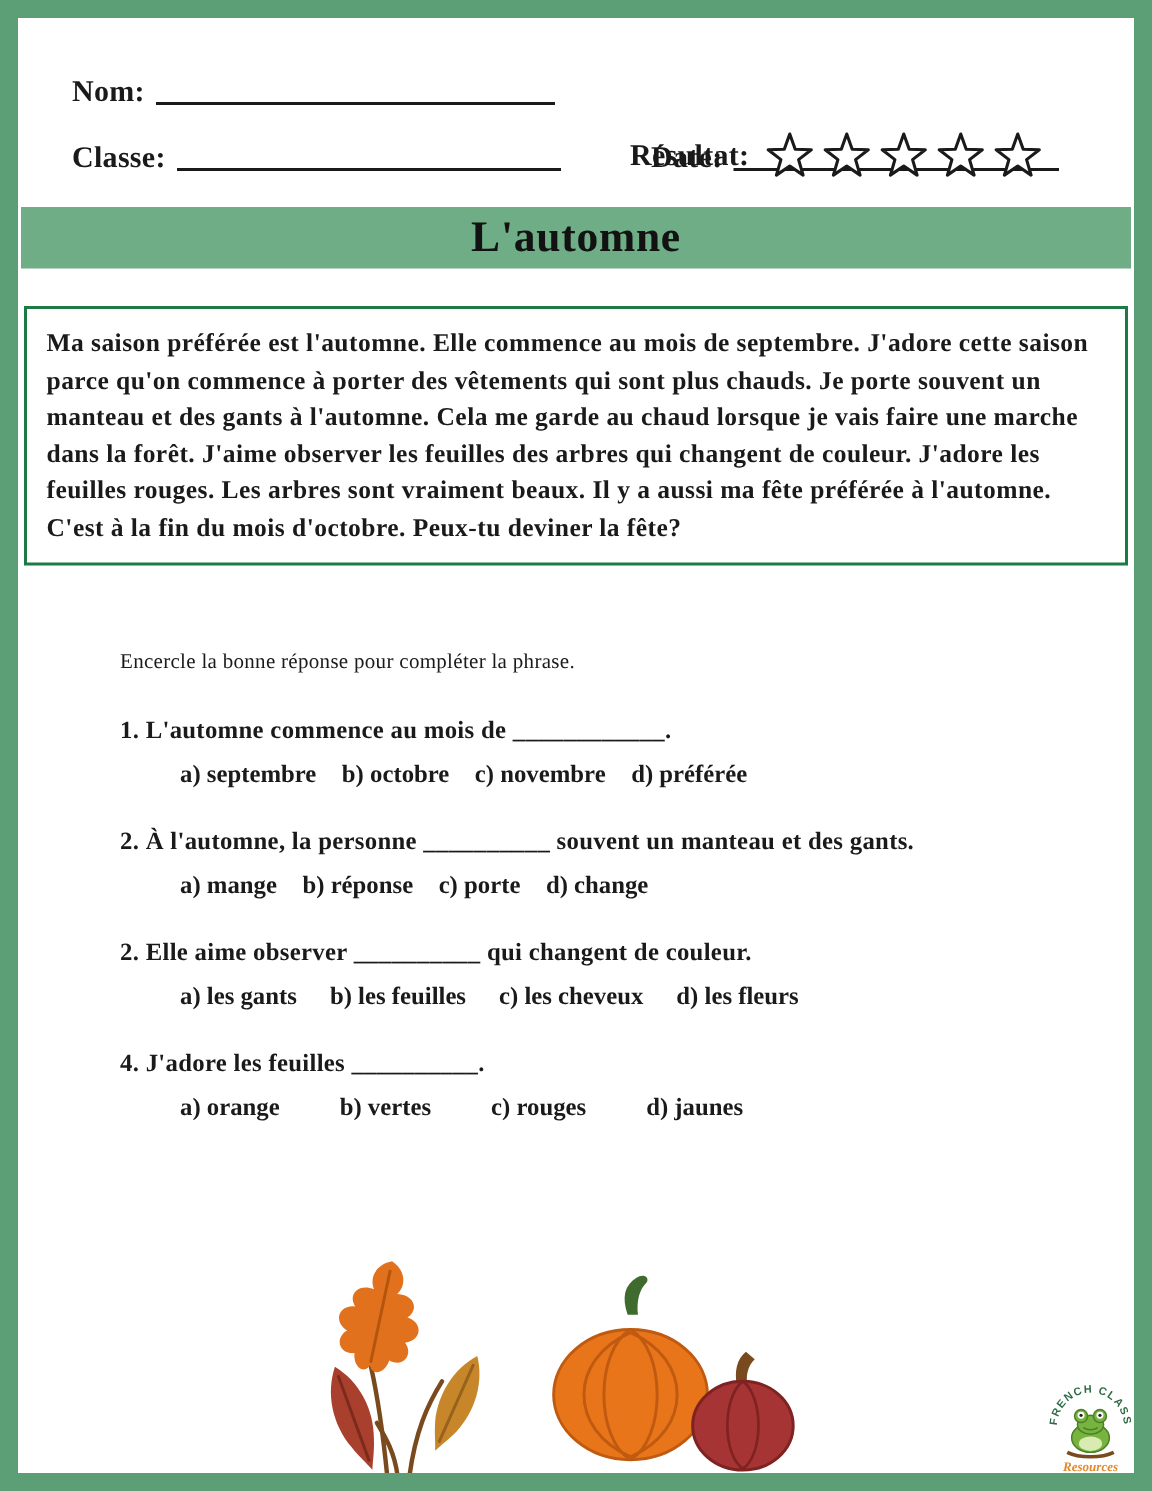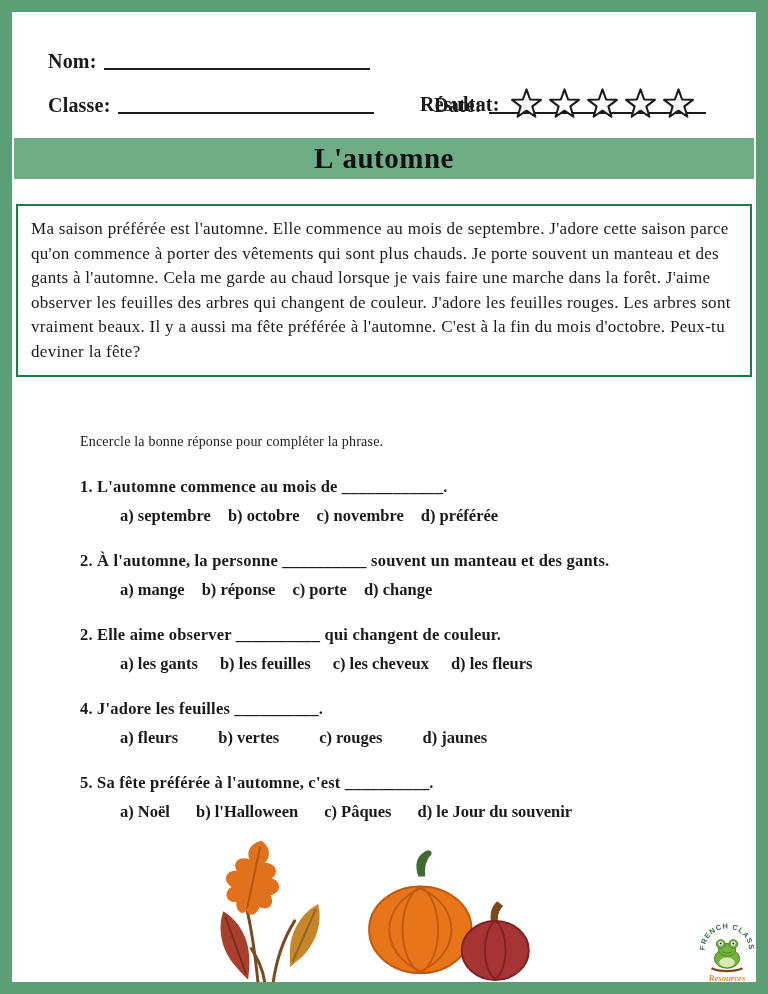--- a/index.html
+++ b/index.html
@@ -27,21 +27,21 @@
   .stars{display:flex;gap:5px;margin-left:10px;}
   .star{width:33px;height:33px;display:block;}
 
   
   .banner{position:absolute;left:14px;right:14px;top:138px;height:41px;background:var(--banner_green);
     display:flex;align-items:center;justify-content:center;}
   .banner h1{margin:4px;font-size:29px;font-weight:bold;letter-spacing:.5px;color:#121212;}
 
   
   .passage{position:absolute;left:16px;right:16px;top:204px;border:2.5px solid var(--passage_border);
-    padding:11px 13px;font-size:17px;font-weight:normal;line-height:24.5px;letter-spacing:.3px;min-height:170px;}
+    padding:11px 13px;font-size:17px;font-weight:bold;line-height:24.5px;letter-spacing:.3px;min-height:170px;}
 
   
   .quiz{position:absolute;left:80px;top:434px;width:626px;}
   .instruction{font-size:14px;font-weight:normal;letter-spacing:.2px;margin-bottom:25px;}
   .question{margin-bottom:21px;}
   .q-text{font-size:16.5px;font-weight:bold;line-height:24px;letter-spacing:.2px;}
   .q-options{display:flex;gap:17px;padding-left:40px;margin-top:5px;font-size:16.5px;font-weight:bold;line-height:24px;white-space:nowrap;}
   .q-options .opt{cursor:pointer;}
 
   
@@ -125,36 +125,27 @@
       <span class="opt">a) les gants</span>
       <span class="opt">b) les feuilles</span>
       <span class="opt">c) les cheveux</span>
       <span class="opt">d) les fleurs</span>
     </div>
   </div>
 
   <div class="question">
     <div class="q-text">4. J'adore les feuilles __________.</div>
     <div class="q-options" style="gap:40px;">
-      <span class="opt">a) fleurs</span>
+      <span class="opt">a) orange</span>
       <span class="opt">b) vertes</span>
       <span class="opt">c) rouges</span>
       <span class="opt">d) jaunes</span>
     </div>
   </div>
 
-  <div class="question">
-    <div class="q-text">5. Sa fête préférée à l'automne, c'est __________.</div>
-    <div class="q-options" style="gap:26px;">
-      <span class="opt">a) Noël</span>
-      <span class="opt">b) l'Halloween</span>
-      <span class="opt">c) Pâques</span>
-      <span class="opt">d) le Jour du souvenir</span>
-    </div>
-  </div>
 </div>
 
 <svg class="leaves" viewBox="0 0 150 152">
   <g stroke="var(--stem_brown,#7A4A1F)" stroke-width="3" fill="none" stroke-linecap="round">
     <path d="M63,148 C60,118 56,92 52,74"></path>
     <path d="M78,148 C82,118 90,100 100,84"></path>
     <path d="M70,148 C68,132 62,122 56,112"></path>
   </g>
   <g transform="translate(58,42) rotate(12)">
     <path d="M0,-40 C10,-36 13,-26 8,-19 C19,-21 25,-12 18,-5 C29,-4 31,8 20,12 C27,18 23,29 12,26 C11,35 3,39 0,32 C-3,39 -11,35 -12,26 C-23,29 -27,18 -20,12 C-31,8 -29,-4 -18,-5 C-25,-12 -19,-21 -8,-19 C-13,-26 -10,-36 0,-40 Z" fill="var(--leaf_orange,#E2711D)"></path>

